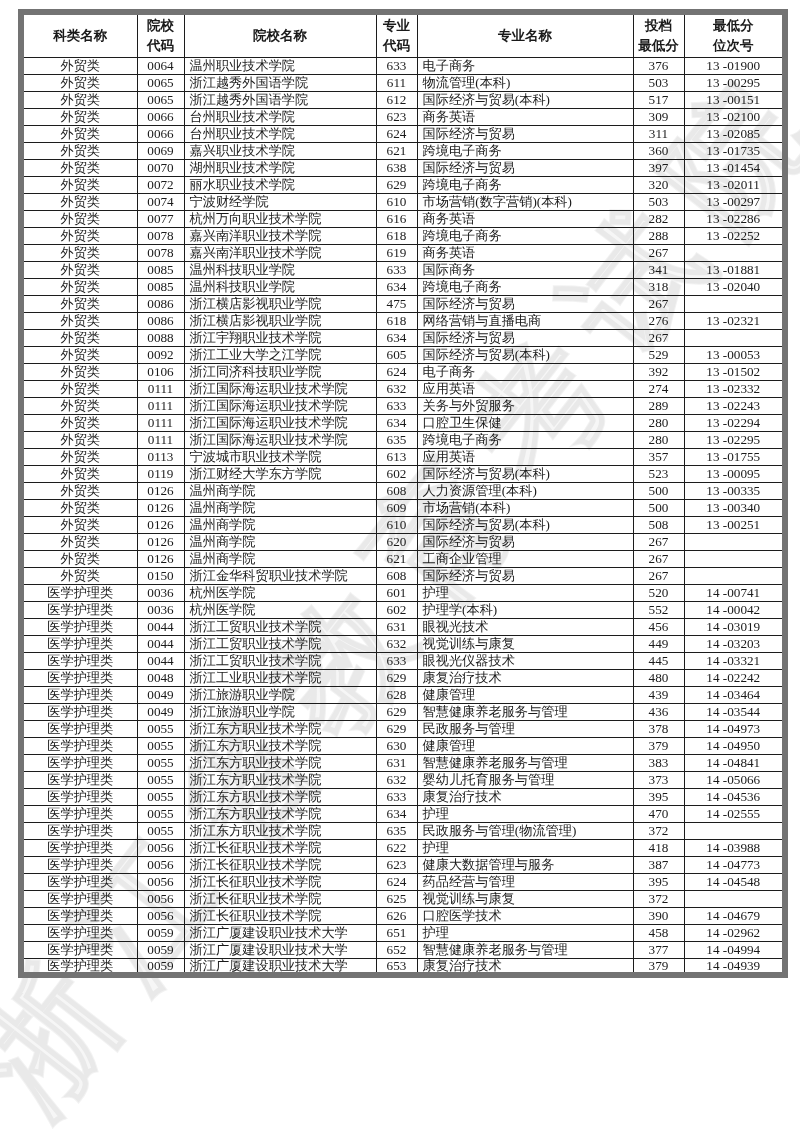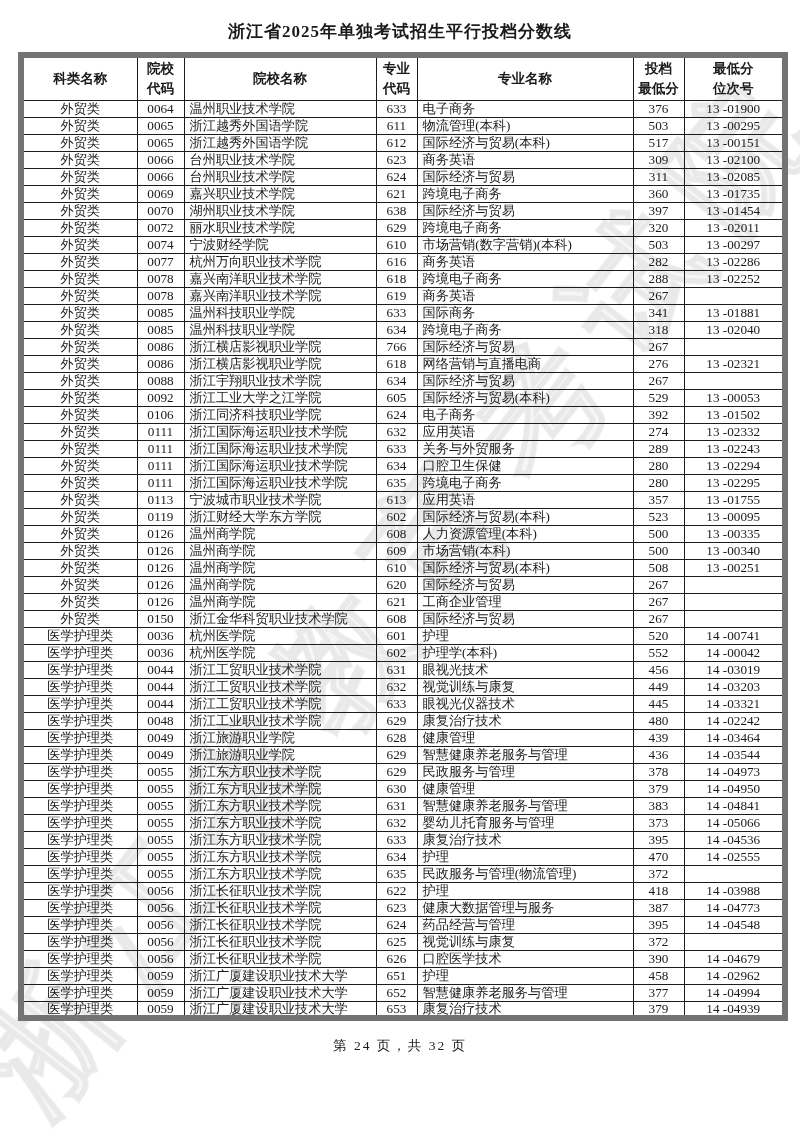--- a/index.html
+++ b/index.html
@@ -86,21 +86,20 @@
     letter-spacing: 2px;
   }
 </style>
 </head>
 <body>
 
 <div class="page">
 
   <div class="watermark">浙江省教育考试院</div>
 
-  <div class="page-title">浙江省2025年单独考试招生平行投档分数线</div>
 
   <table class="score-table">
     <colgroup>
       <col class="c0">
         <col class="c1">
         <col class="c2">
         <col class="c3">
         <col class="c4">
         <col class="c5">
         <col class="c6">
@@ -244,21 +243,21 @@
           <td class="al-l">温州科技职业学院</td>
           <td class="al-c">634</td>
           <td class="al-l">跨境电子商务</td>
           <td class="al-c">318</td>
           <td class="al-c">13 -02040</td>
         </tr>
         <tr>
           <td class="al-c">外贸类</td>
           <td class="al-c">0086</td>
           <td class="al-l">浙江横店影视职业学院</td>
-          <td class="al-c">766</td>
+          <td class="al-c">475</td>
           <td class="al-l">国际经济与贸易</td>
           <td class="al-c">267</td>
           <td class="al-c"></td>
         </tr>
         <tr>
           <td class="al-c">外贸类</td>
           <td class="al-c">0086</td>
           <td class="al-l">浙江横店影视职业学院</td>
           <td class="al-c">618</td>
           <td class="al-l">网络营销与直播电商</td>
@@ -603,15 +602,14 @@
           <td class="al-c">0059</td>
           <td class="al-l">浙江广厦建设职业技术大学</td>
           <td class="al-c">653</td>
           <td class="al-l">康复治疗技术</td>
           <td class="al-c">379</td>
           <td class="al-c">14 -04939</td>
         </tr>
       </tbody>
   </table>
 
-  <div class="page-footer">第 24 页，共 32 页</div>
 
 </div>
 
 </body></html>

